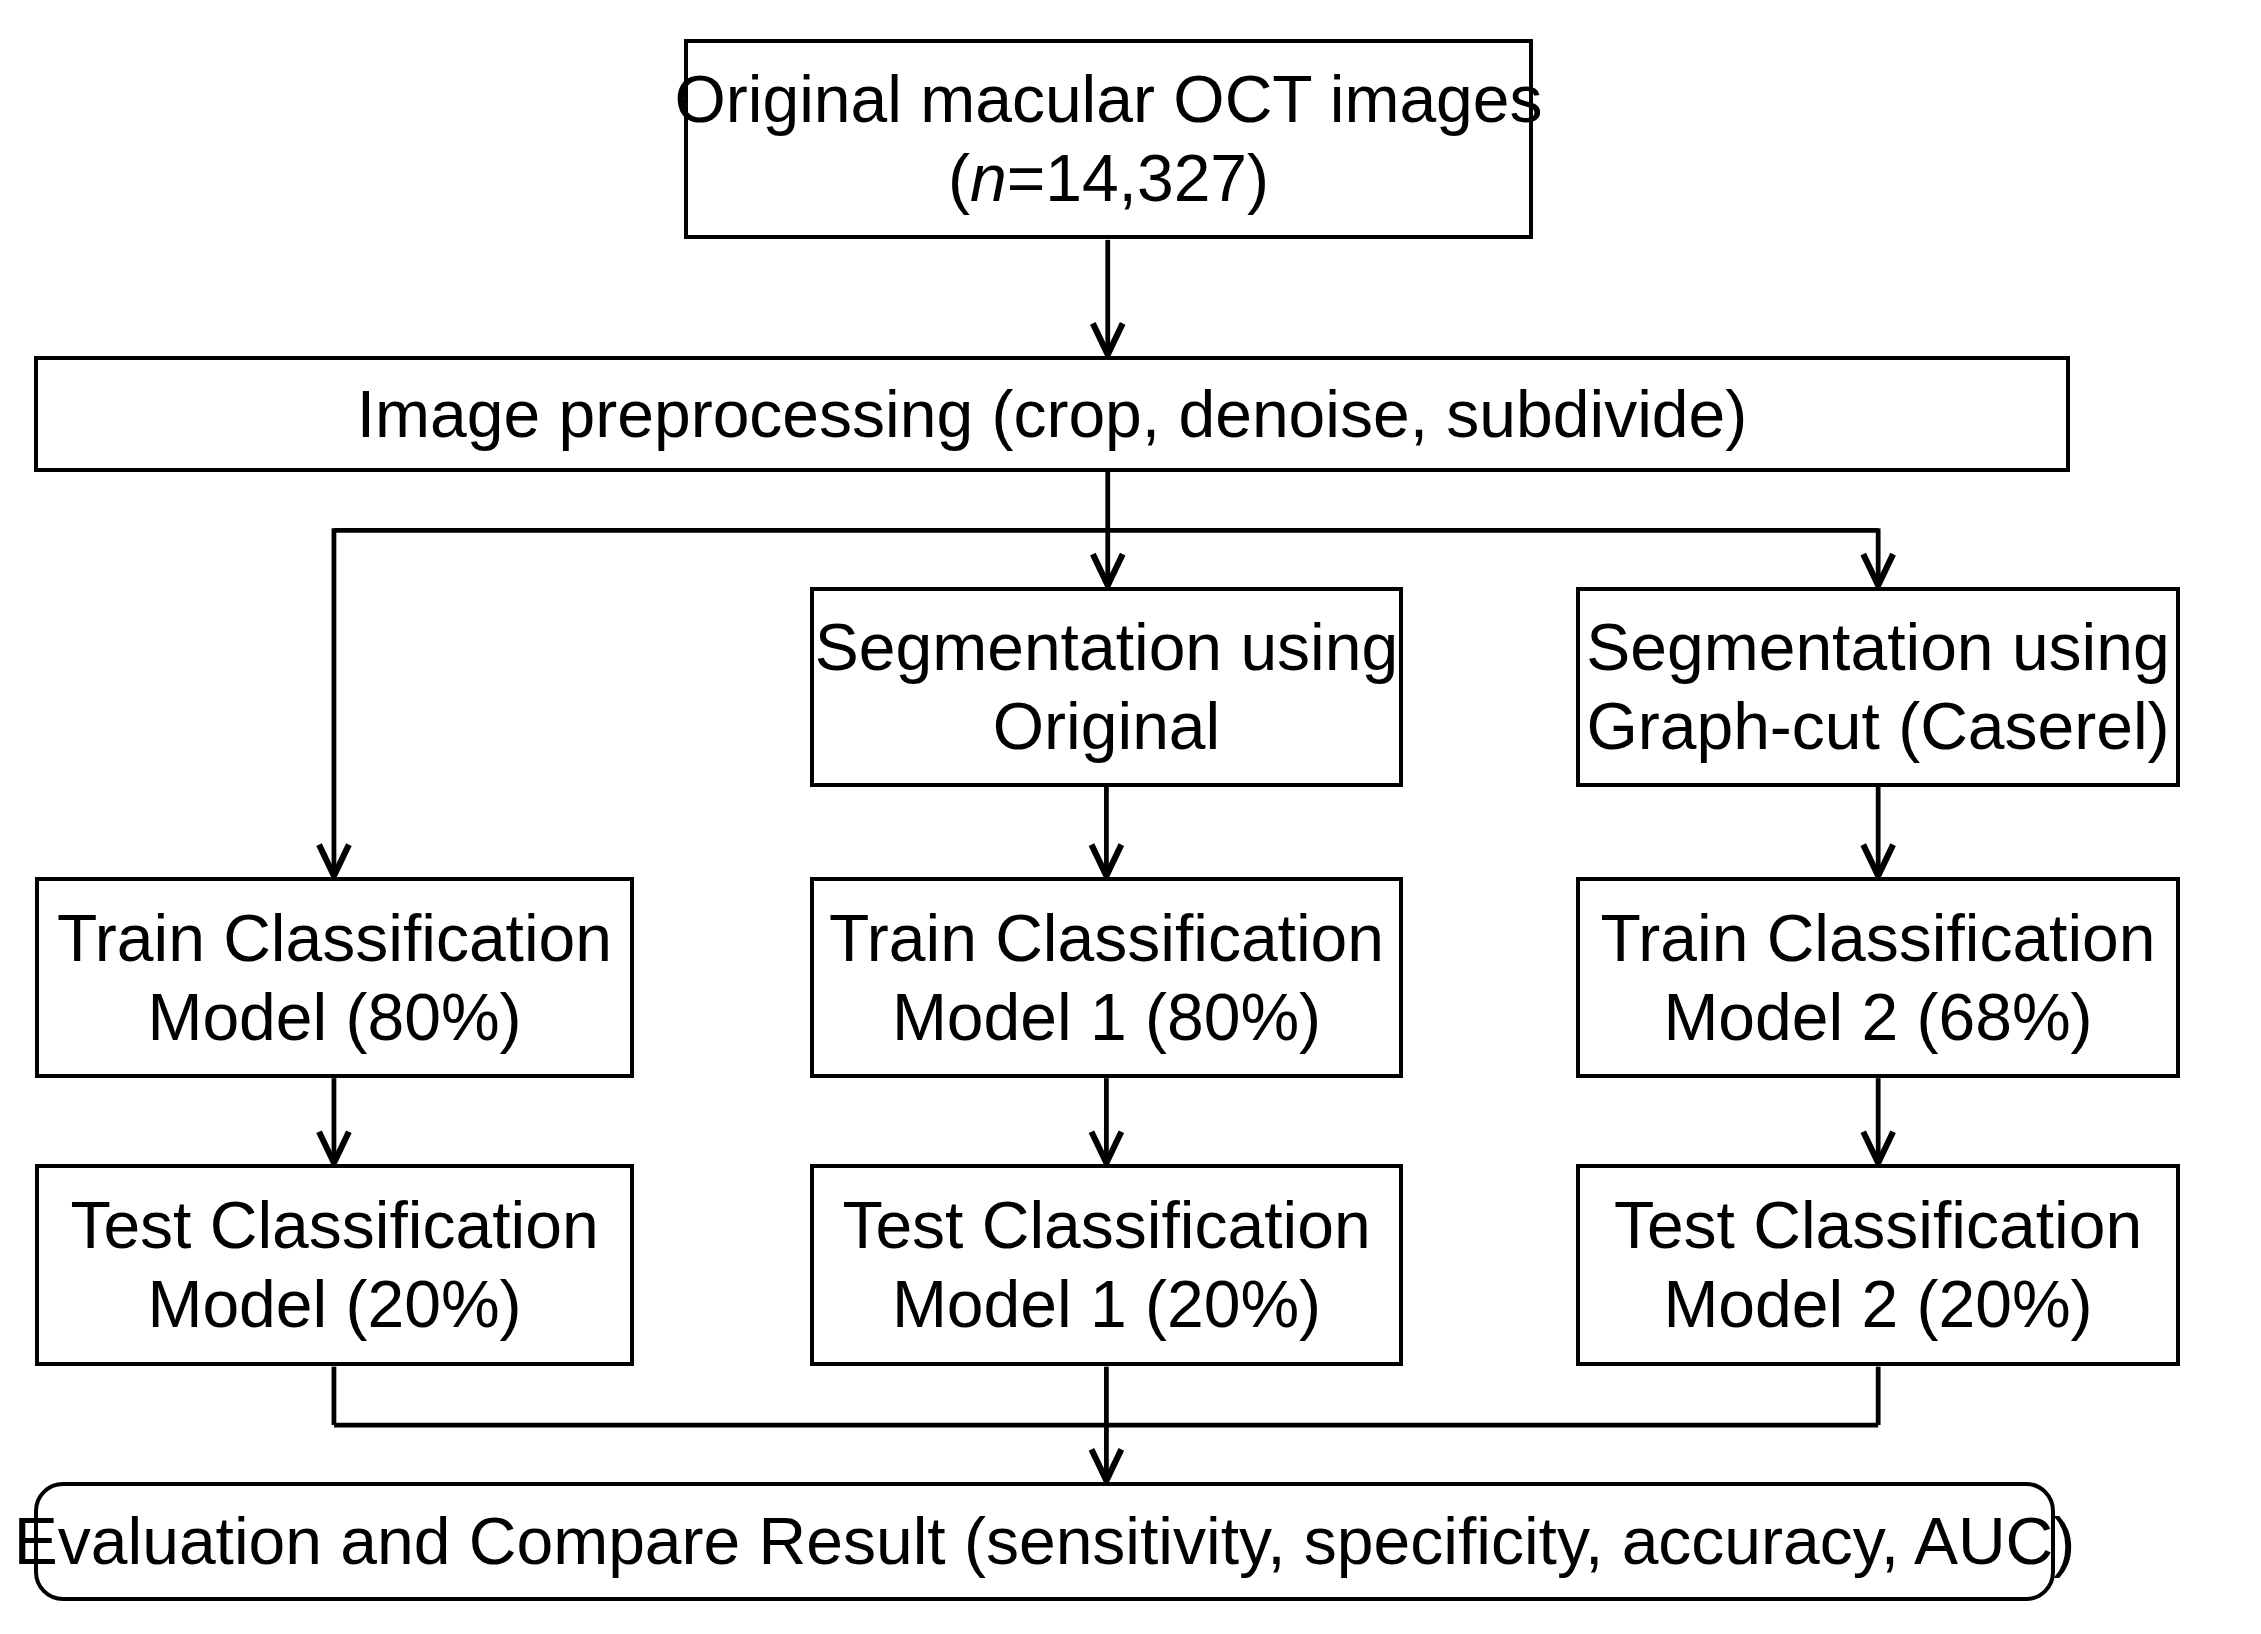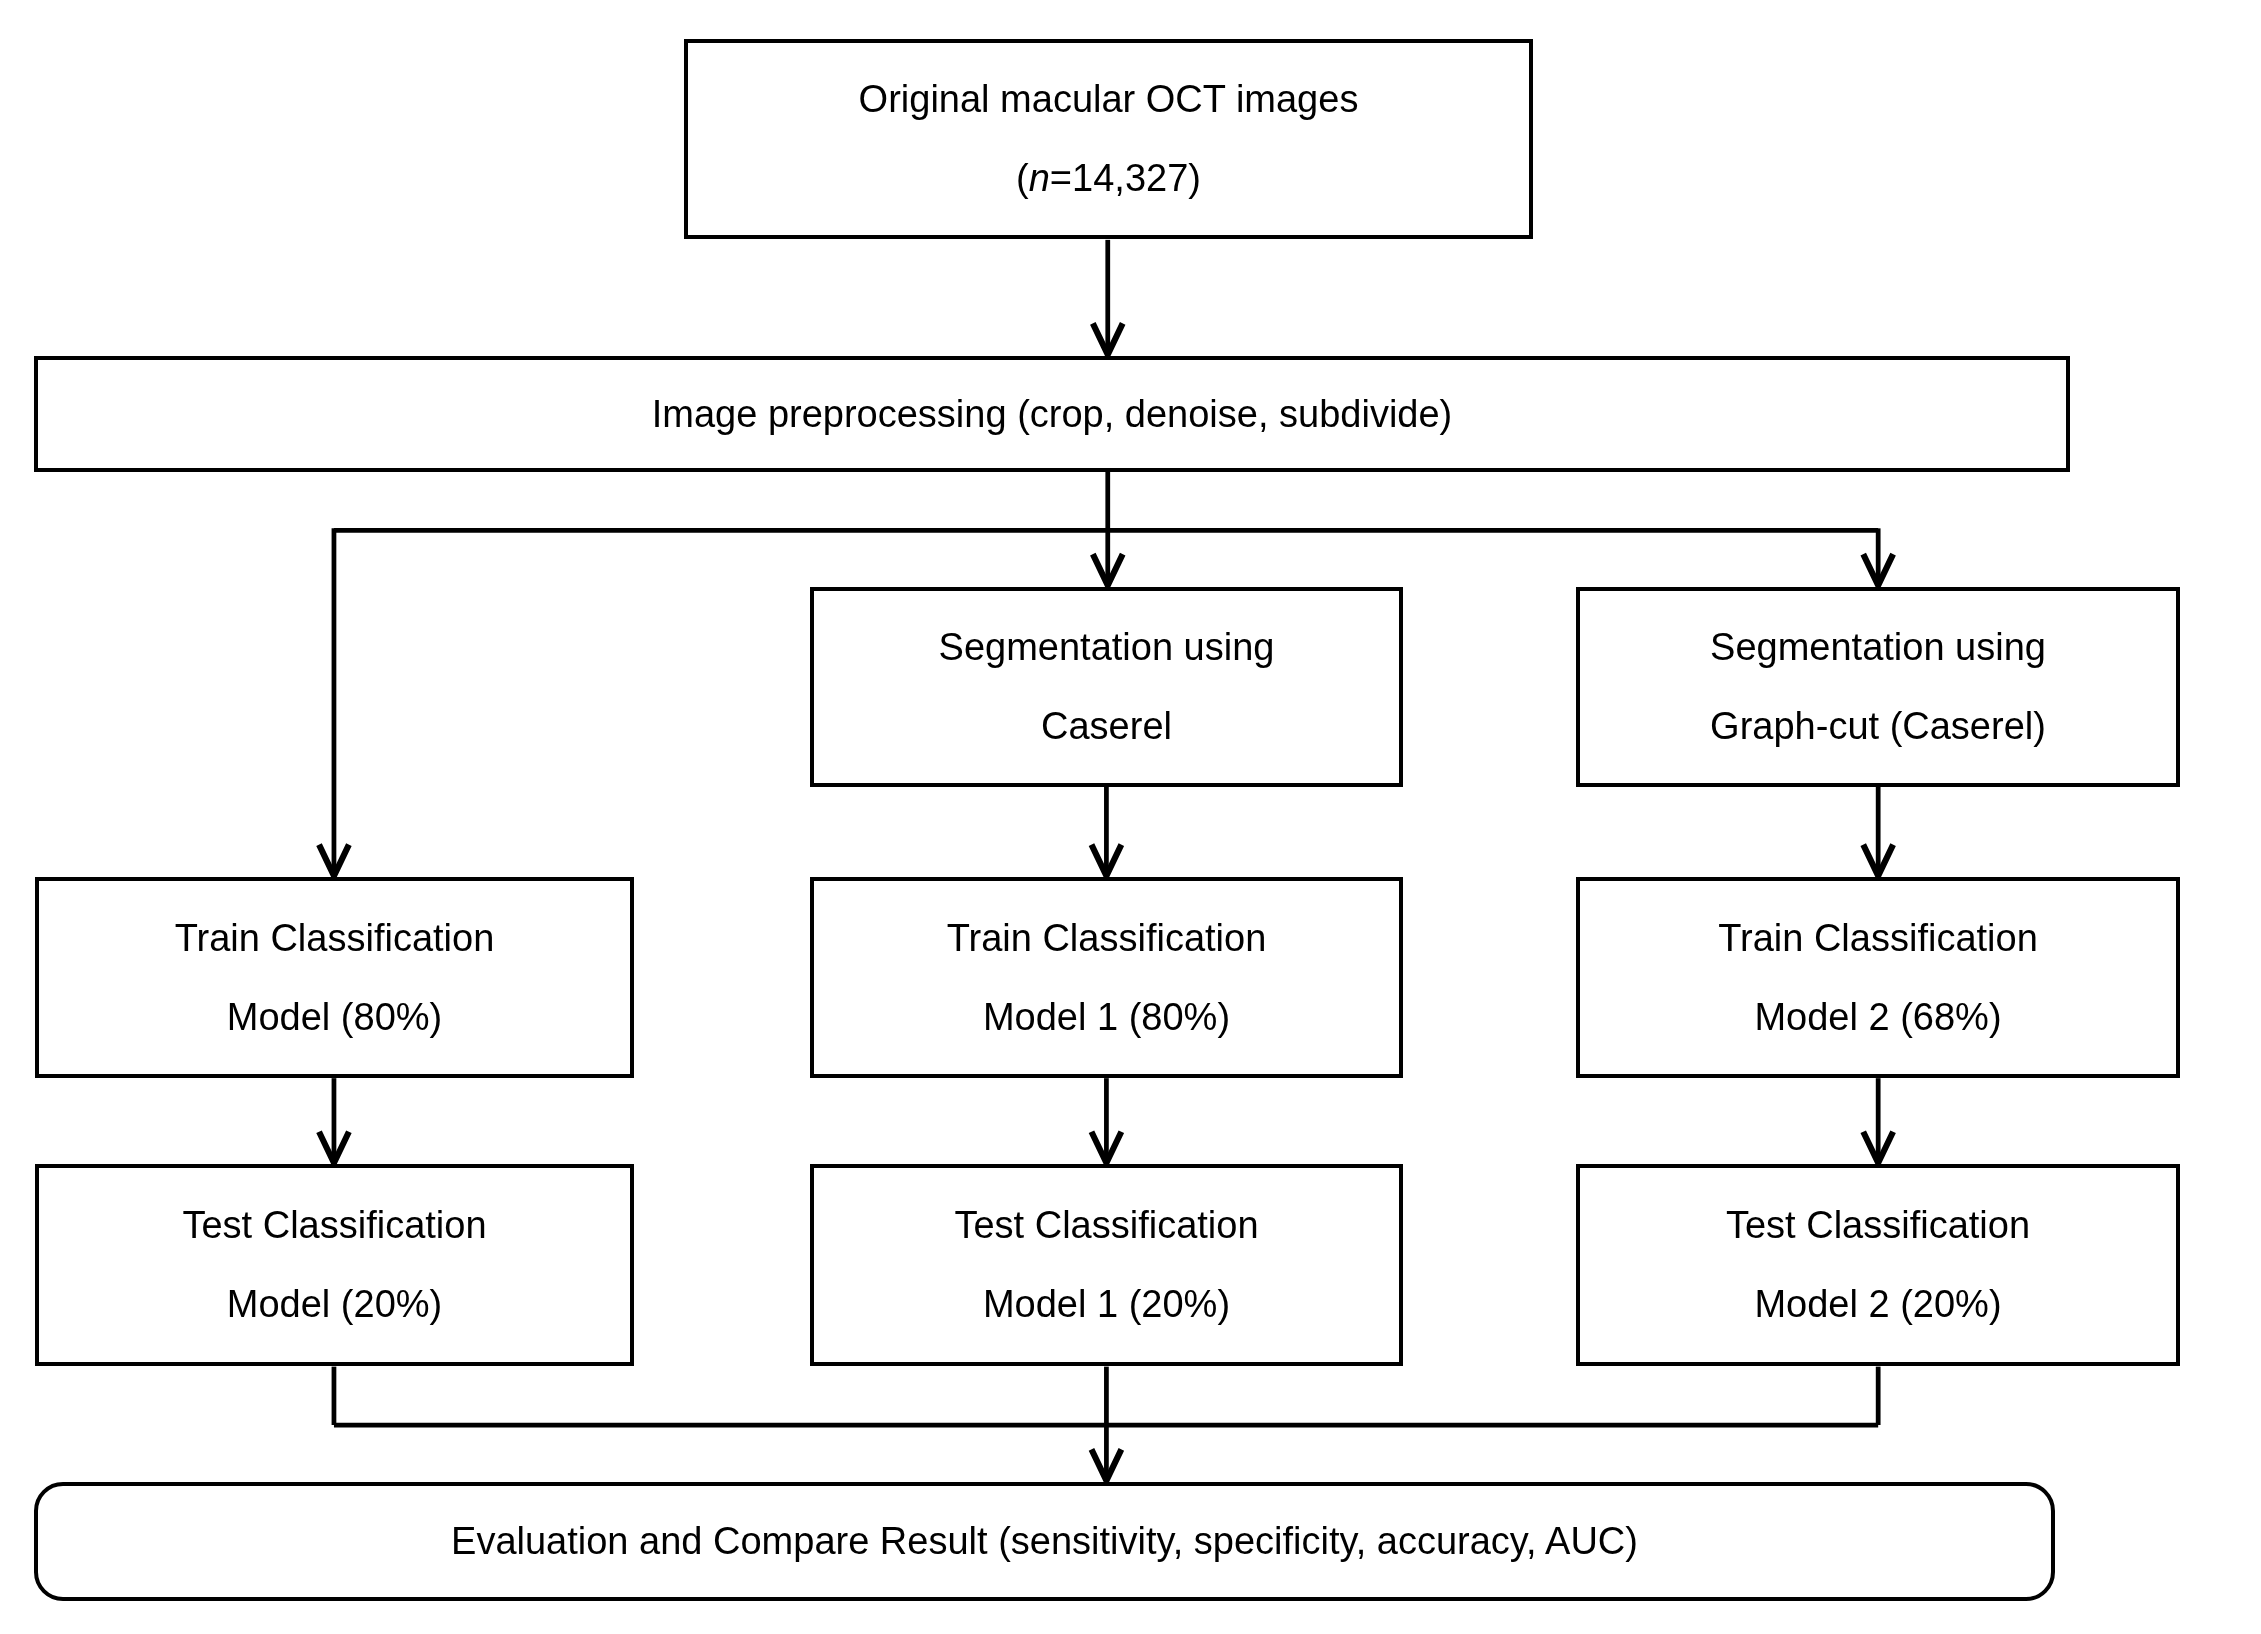--- a/index.html
+++ b/index.html
@@ -18,21 +18,21 @@
   .fc-box {
     position: absolute;
     box-sizing: border-box;
     background: #ffffff;
     border: 4.1px solid #000000;
     display: flex;
     flex-direction: column;
     align-items: center;
     justify-content: center;
     text-align: left;
-    font-size: 38px;
+    font-size: 66px;
     line-height: 79px;
     white-space: nowrap;
   }
   .fc-line { display: block; }
   .it { font-style: italic; }
 
   
   #box-source       { left: 684px; top:   39px; width: 849px; height: 200px; }
   #box-preprocess   { left:   34px; top:  356px; width: 2036px; height: 116px; }
   #box-seg-relaynet { left: 810px; top:  587px; width:  593px; height: 200px; }
@@ -127,21 +127,21 @@
     <span class="fc-line">Original macular OCT images</span>
     <span class="fc-line"><span>(</span><span class="it">n</span><span>=14,327)</span></span>
   </div>
 
   <div class="fc-box" id="box-preprocess">
     <span class="fc-line">Image preprocessing (crop, denoise, subdivide)</span>
   </div>
 
   <div class="fc-box" id="box-seg-relaynet">
     <span class="fc-line">Segmentation using</span>
-    <span class="fc-line">Caserel</span>
+    <span class="fc-line">Original</span>
   </div>
 
   <div class="fc-box" id="box-seg-graphcut">
     <span class="fc-line">Segmentation using</span>
     <span class="fc-line">Graph-cut (Caserel)</span>
   </div>
 
   <div class="fc-box" id="box-train0">
     <span class="fc-line">Train Classification</span>
     <span class="fc-line">Model (80%)</span>

